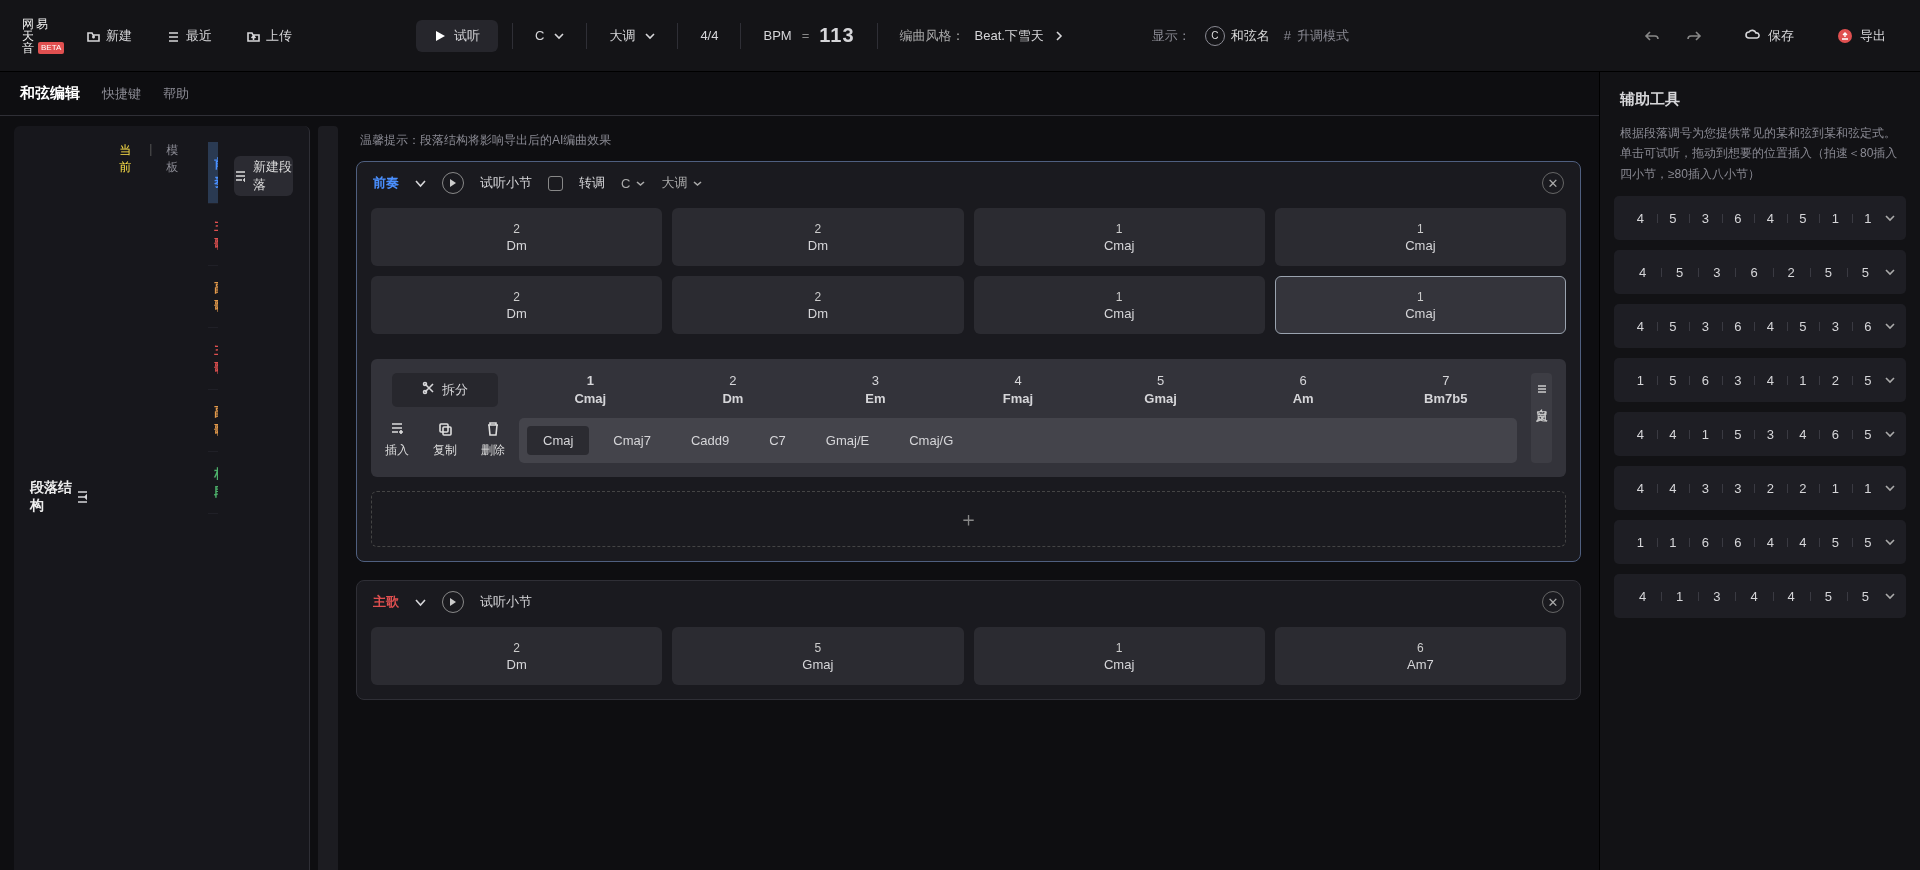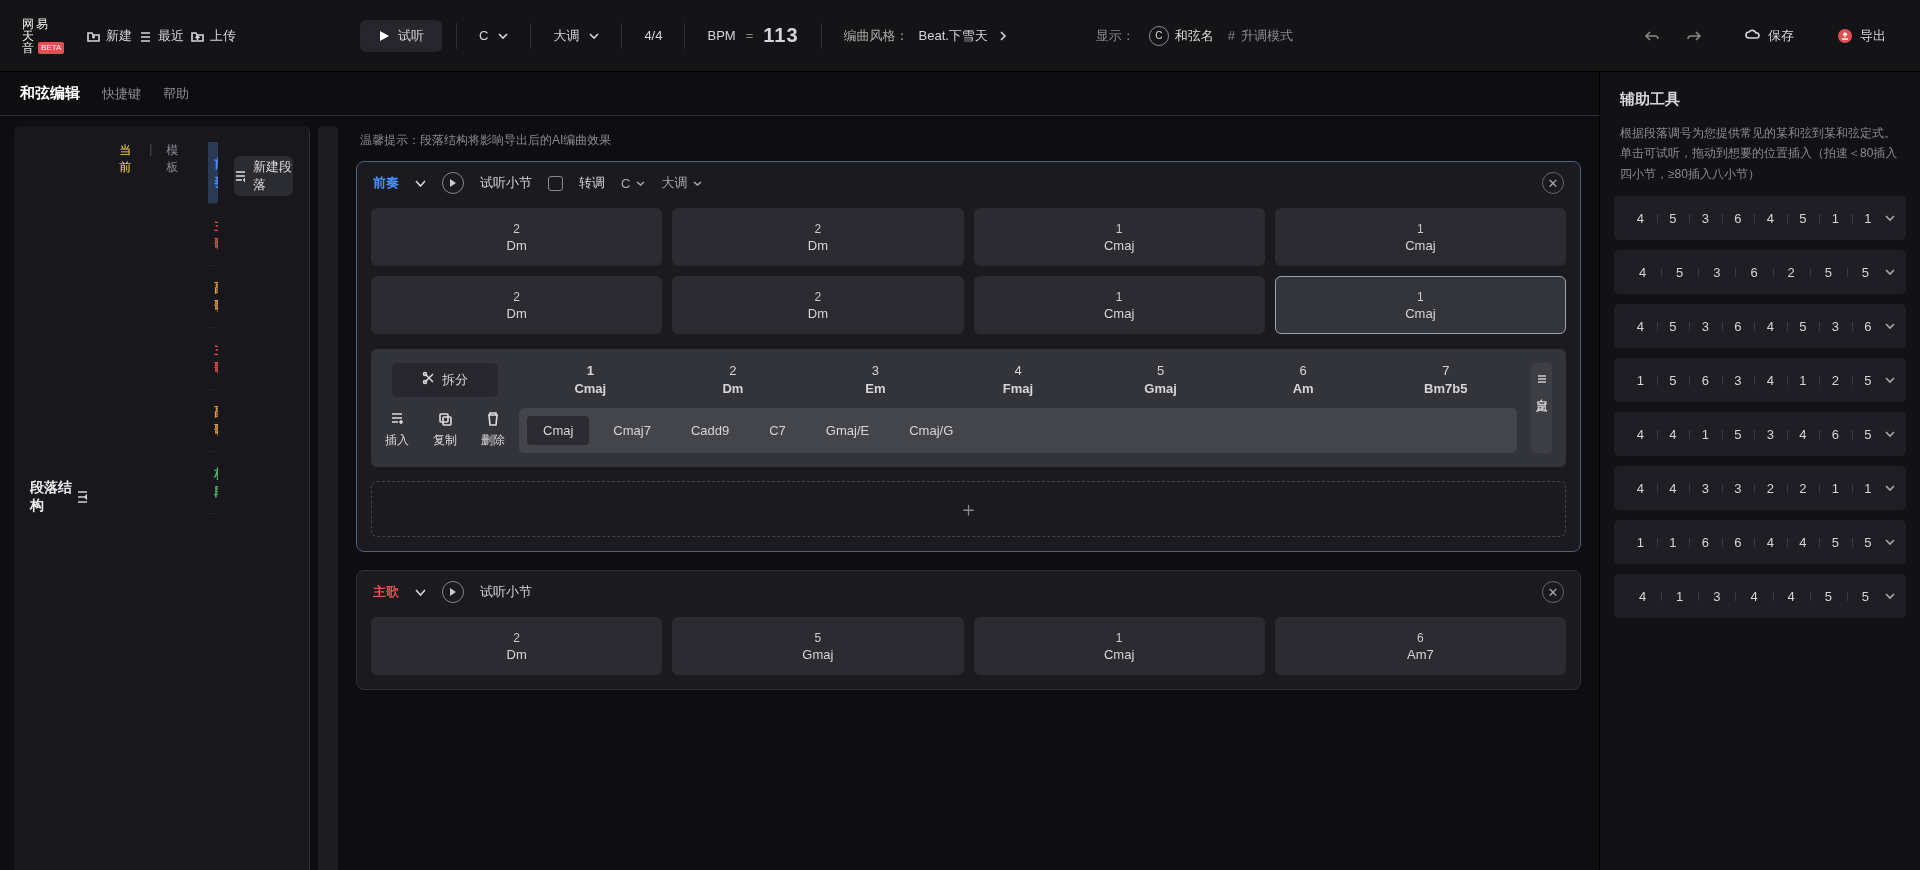--- a/index.html
+++ b/index.html
@@ -18,21 +18,21 @@
     --accent-btn:#2e2e35;
   }
   *{box-sizing:border-box;font-family:"Microsoft YaHei","PingFang SC",Arial,sans-serif;}
   html,body{margin:0;height:100%;background:var(--bg);color:var(--text);font-size:13px;overflow:hidden;}
   svg{display:block;}
 
   
   .topbar{height:72px;display:flex;align-items:center;gap:20px;padding:0 22px;border-bottom:1px solid #000;background:#141417;}
   .logo{width:40px;height:34px;display:flex;flex-direction:column;justify-content:center;color:#eee;font-size:12px;line-height:12px;letter-spacing:2px;}
   .logo .beta{background:var(--red);color:#fff;font-size:8px;padding:0 3px;border-radius:2px;letter-spacing:0;margin-top:1px;align-self:flex-end;}
-  .top-group{display:flex;align-items:center;gap:6px;background:transparent;padding:0 4px;}
+  .top-group{display:flex;align-items:center;gap:34px;background:transparent;padding:0 4px;}
   .top-btn{display:flex;align-items:center;gap:6px;color:var(--text);cursor:pointer;font-size:13px;}
   .top-btn .ic{width:14px;height:14px;}
   .top-spacer{flex:0 0 80px;}
   .transport{display:flex;align-items:center;gap:14px;}
   .play-pill{display:flex;align-items:center;gap:8px;background:#26262c;padding:7px 18px;border-radius:6px;cursor:pointer;}
   .key-box,.mode-box,.ts-box,.bpm-box,.style-box{display:flex;align-items:center;gap:10px;padding:4px 8px;}
   .sep{width:1px;height:26px;background:var(--border);}
   .bpm-val{font-size:20px;font-weight:600;letter-spacing:1px;}
   .flexgrow{flex:1;}
   .disp-group{display:flex;align-items:center;gap:14px;color:var(--text-dim);}
@@ -80,21 +80,21 @@
   .mini-play{width:22px;height:22px;border:1.5px solid #888;border-radius:50%;display:flex;align-items:center;justify-content:center;cursor:pointer;}
   .chk{width:15px;height:15px;border:1.5px solid #888;border-radius:3px;}
   .close-x{margin-left:auto;width:22px;height:22px;border:1.5px solid #666;border-radius:50%;display:flex;align-items:center;justify-content:center;cursor:pointer;color:#aaa;}
 
   .chord-grid{display:grid;grid-template-columns:repeat(4,1fr);gap:10px;padding:4px 14px 14px;}
   .chord-cell{background:#2b2b31;border-radius:6px;height:58px;display:flex;flex-direction:column;align-items:center;justify-content:center;cursor:pointer;font-size:13px;}
   .chord-cell.sel{border:1.5px solid #9aa3af;background:#34343b;}
   .chord-cell .deg{font-size:12px;color:#ccc;margin-bottom:2px;}
   .add-cell{border:1.5px dashed #444;background:transparent;display:flex;align-items:center;justify-content:center;color:#888;font-size:20px;grid-column:span 4;height:56px;border-radius:6px;cursor:pointer;margin:0 14px 14px;}
 
-  .chooser{margin:1px 14px 14px;background:#33333a;border-radius:6px;padding:14px;display:flex;gap:14px;position:relative;}
+  .chooser{margin:11px 14px 14px;background:#33333a;border-radius:6px;padding:14px;display:flex;gap:14px;position:relative;}
   .chooser-left{display:flex;flex-direction:column;gap:14px;align-items:center;}
   .split-btn{background:#27272d;padding:8px 30px;border-radius:5px;display:flex;gap:6px;cursor:pointer;}
   .tool-row{display:flex;gap:24px;}
   .tool{display:flex;flex-direction:column;align-items:center;gap:5px;font-size:12px;color:#ddd;cursor:pointer;}
   .chooser-mid{flex:1;display:flex;flex-direction:column;gap:12px;}
   .degree-row{display:flex;justify-content:space-between;text-align:center;}
   .degree-row .col{flex:1;cursor:pointer;}
   .degree-row .col.sel{font-weight:700;}
   .degree-row .num{font-size:13px;}
   .degree-row .ch{font-size:13px;font-weight:600;margin-top:3px;}

